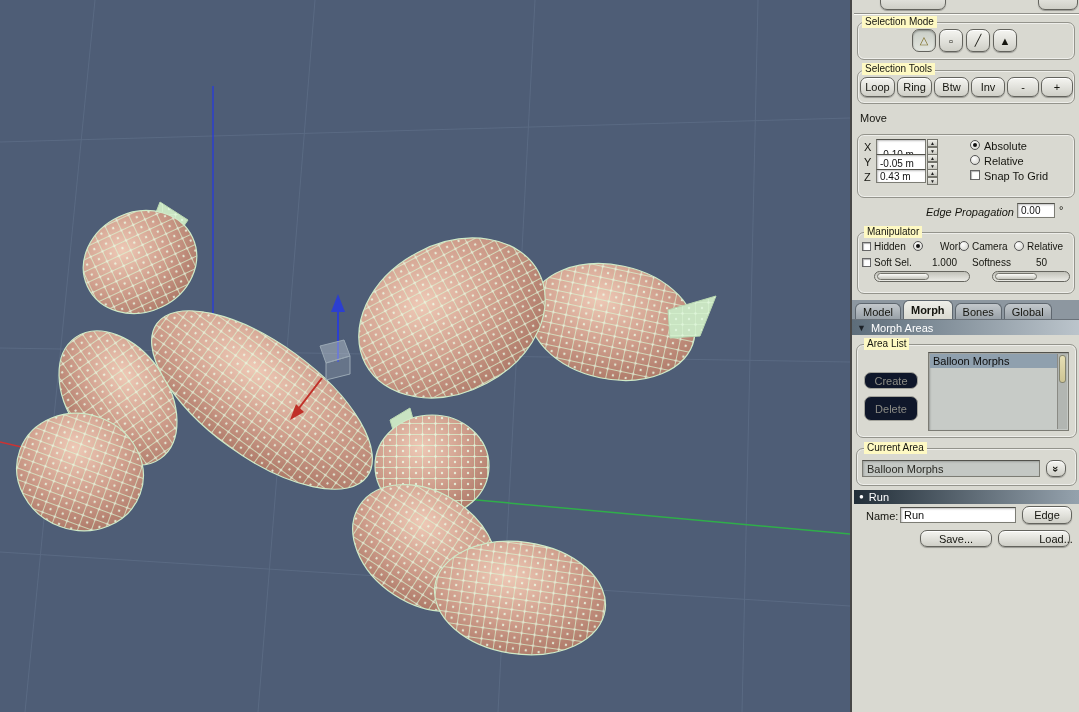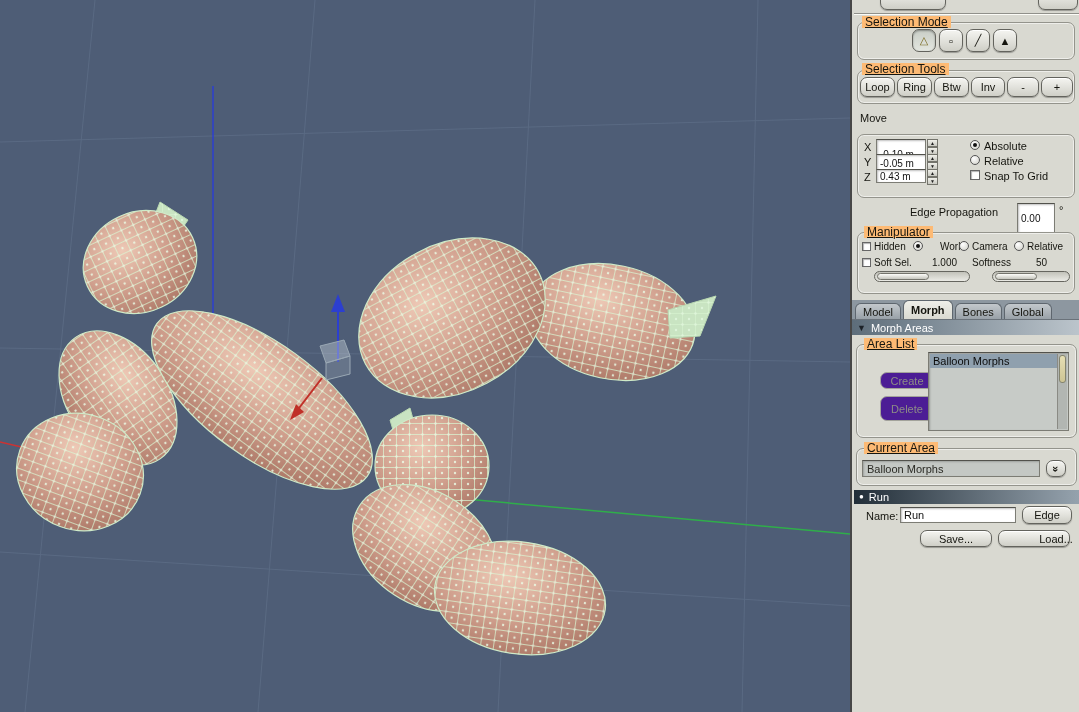--- a/index.html
+++ b/index.html
@@ -5,28 +5,28 @@
   *{margin:0;padding:0;box-sizing:border-box;}
   html,body{width:1079px;height:712px;overflow:hidden;}
   body{position:relative;font-family:"Liberation Sans",sans-serif;background:#4e5d76;}
 
   #viewport{position:absolute;left:0;top:0;width:850px;height:712px;}
 
   #panel{position:absolute;left:850px;top:0;width:229px;height:712px;
          background:#d9d9d1;border-left:2px solid #474747;font-size:11px;color:#15150f;}
   .gb{position:absolute;border:1px solid #94948c;border-radius:7px;
       box-shadow:inset 0 0 0 1px rgba(255,255,255,.55);}
-  .gl{position:absolute;background:#fdba74;padding:0 3px;font-size:12px;line-height:12px;white-space:nowrap;text-decoration:underline;}
+  .gl{position:absolute;background:#fef9c3;padding:0 3px;font-size:10px;line-height:12px;white-space:nowrap;}
 
   .btn{position:absolute;display:flex;align-items:center;justify-content:center;
        border:1px solid #63635d;border-radius:7px;font-size:11px;color:#15150f;
        background:linear-gradient(#f5f5f1,#cfcfc7);
        box-shadow:0 1px 1px rgba(0,0,0,.3), inset 0 1px 0 #ffffff;cursor:pointer;white-space:nowrap;}
   .btn.pressed{background:linear-gradient(#c9cec7,#e3e6df);box-shadow:inset 0 1px 2px rgba(0,0,0,.35);}
-  .btn.disabled{color:#8d8d86;background:#4c1d95;box-shadow:none;border-color:#a3a39b;margin-left:16px;}
+  .btn.disabled{color:#8d8d86;background:#0f172a;box-shadow:none;border-color:#a3a39b;}
 
   .sunken{position:absolute;border:1px solid #7c7c74;border-top-color:#52524c;background:#ffffff;
           box-shadow:inset 1px 1px 2px rgba(0,0,0,.25);font-size:10px;padding:0 3px;
           font-family:"Liberation Sans",sans-serif;color:#111;}
   input.sunken{outline:none;}
 
   .lbl{position:absolute;white-space:nowrap;line-height:12px;}
   .lbl10{font-size:10px;}
 
   .cb{position:absolute;width:10px;height:10px;background:#fff;border:1px solid #666;
@@ -253,22 +253,22 @@
       <span>▼</span>
     </div>
 
   <span class="radio sel" style="left:118px;top:140px;"></span>
   <div class="lbl" style="left:132px;top:140px;">Absolute</div>
   <span class="radio" style="left:118px;top:155px;"></span>
   <div class="lbl" style="left:132px;top:155px;">Relative</div>
   <span class="cb" style="left:118px;top:170px;"></span>
   <div class="lbl" style="left:132px;top:170px;">Snap To Grid</div>
 
-  <div class="lbl" style="left:58px;top:206px;width:104px;">Edge Propagation</div>
-  <input class="sunken" style="left: 165px; top: 203px; width: 38px; height: 30px;" value="0.00">
+  <div class="lbl" style="left:58px;top:206px;width:104px;text-align:right;font-style:italic;">Edge Propagation</div>
+  <input class="sunken" style="left: 165px; top: 203px; width: 38px; height: 15px;" value="0.00">
   <div class="lbl" style="left:207px;top:204px;">°</div>
 
   <div class="gb" style="left:5px;top:232px;width:218px;height:62px;"></div>
   <div class="gl" style="left:12px;top:226px;">Manipulator</div>
 
   <span class="cb" style="left:10px;top:242px;width:9px;height:9px;"></span>
   <div class="lbl lbl10" style="left:22px;top:241px;">Hidden</div>
   <span class="radio sel" style="left:61px;top:241px;"></span>
   <div class="lbl lbl10" style="left:88px;top:241px;">World</div>
   <span class="radio" style="left:107px;top:241px;"></span>

